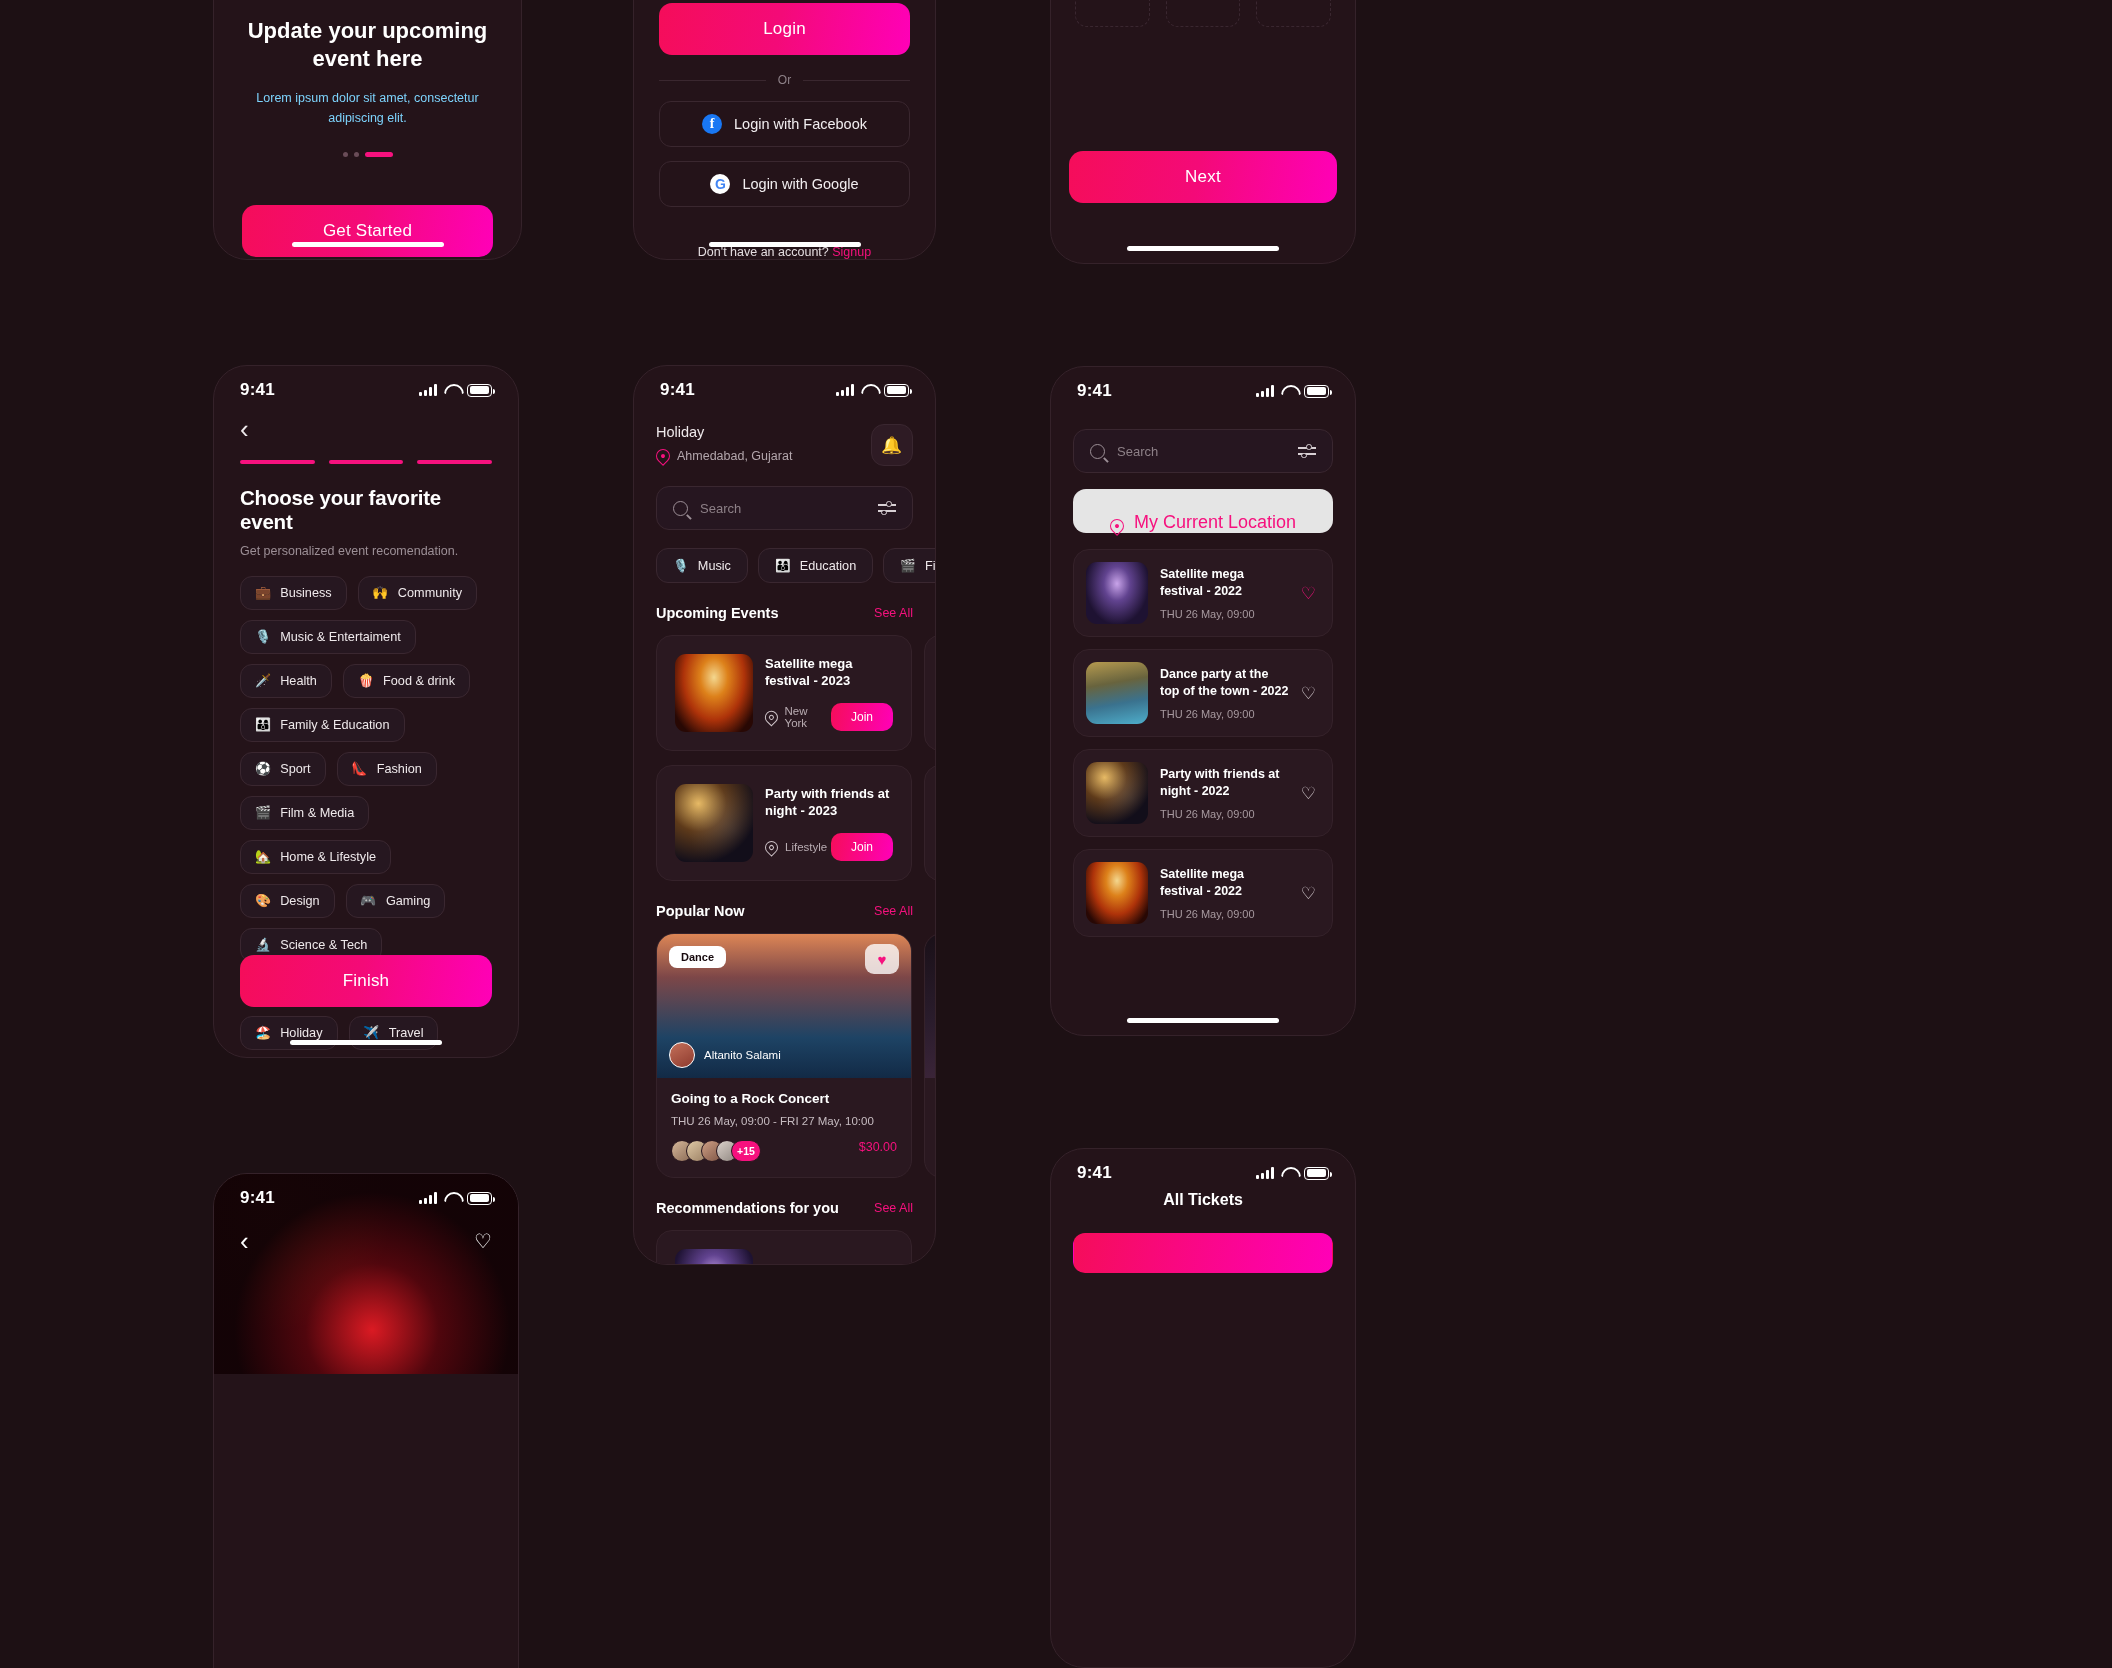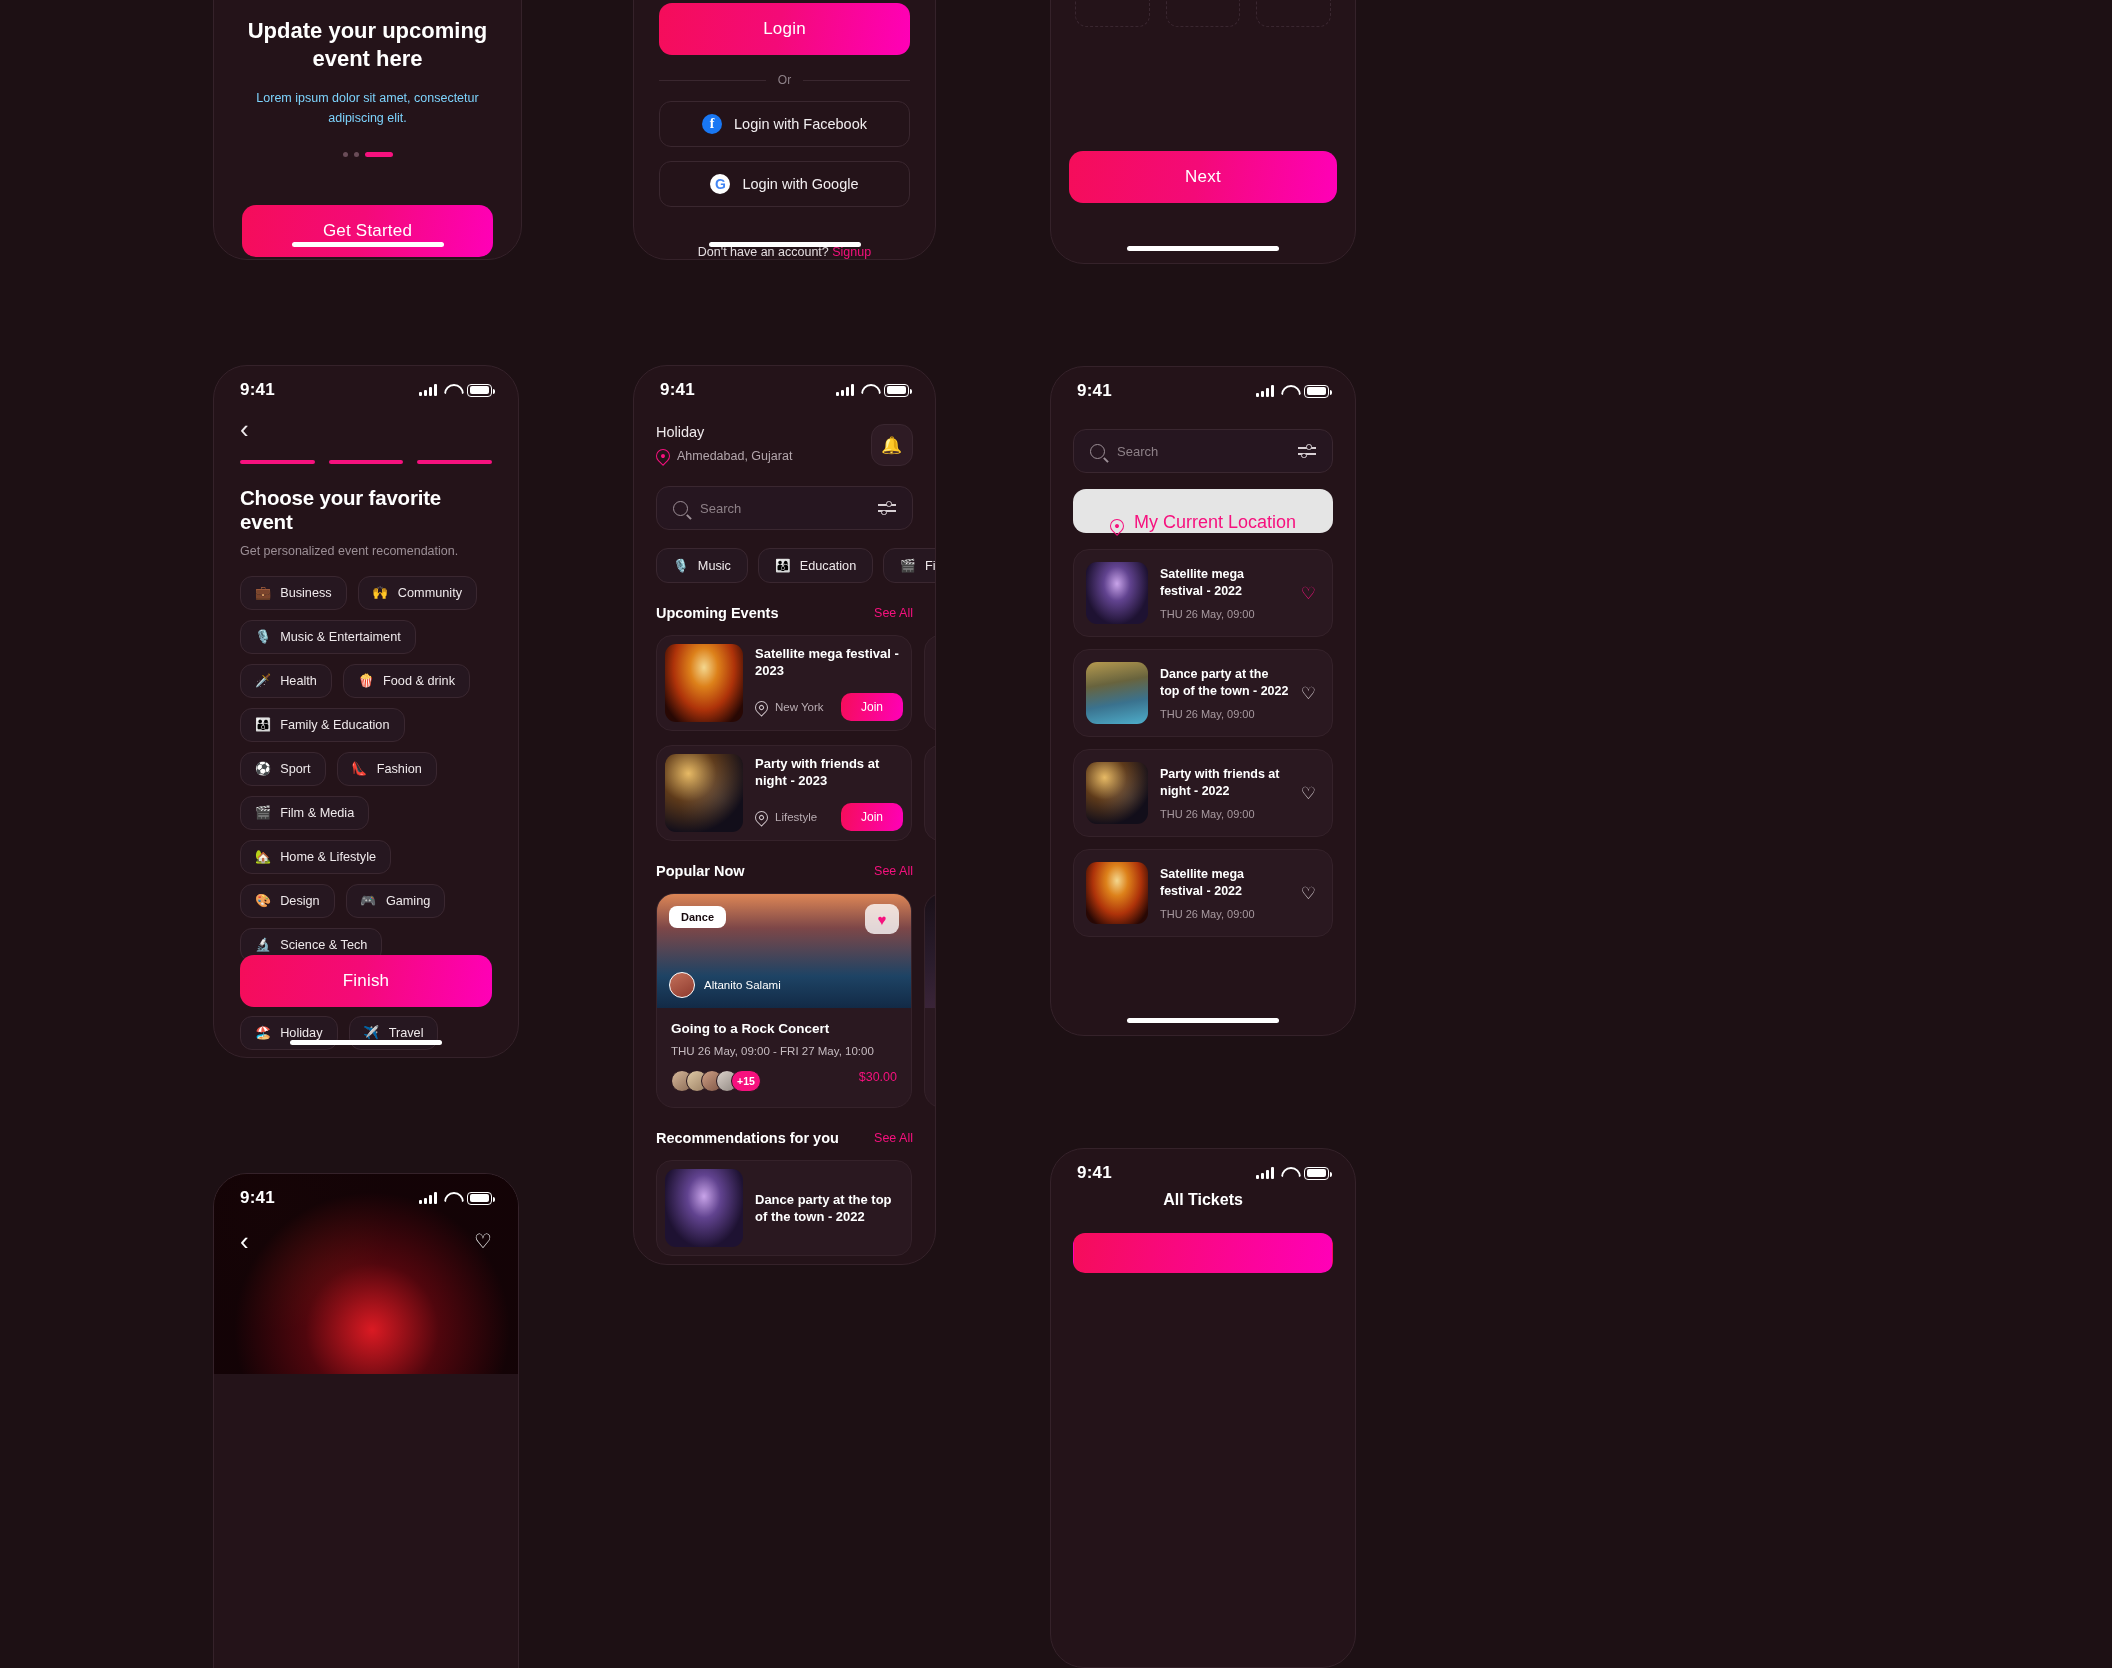--- a/index.html
+++ b/index.html
@@ -146,21 +146,21 @@
     display:inline-flex; align-items:center; gap:9px; flex:0 0 auto;
     border:1px solid #3a2730; border-radius:12px; padding: 9px 16px;
     font-size:12.7px; color:#efe9eb; background:#261720; white-space:nowrap;
   }
   .sec-head { display:flex; align-items:center; justify-content:space-between; padding: 22px 22px 0; }
   .sec-title { font-size:14.5px; font-weight:bold; }
   .see-all { font-size:12.5px; color:#f6117e; }
   .ev-row { display:flex; gap:12px; padding: 0 0 0 22px; margin-top:14px; overflow:hidden; }
   .ev-card {
     flex:0 0 256px; display:flex; gap:12px; align-items:center;
-    background:#2a1820; border:1px solid #35222a; border-radius:16px; padding:8px;
+    background:#2a1820; border:1px solid #35222a; border-radius:16px; padding:18px;
   }
   .ev-thumb { width:78px; height:78px; border-radius:11px; flex:0 0 auto; background-size:cover; }
   .th-fire {
     background:
       radial-gradient(ellipse at 50% 30%, rgba(255,226,150,.95) 0%, rgba(255,150,30,.85) 25%, rgba(190,55,10,.9) 55%, rgba(40,8,4,1) 85%),
       #1a0a06;
   }
   .th-party {
     background:
       radial-gradient(circle at 30% 25%, rgba(255,205,110,.9) 0%, rgba(150,90,30,.6) 35%, rgba(18,14,26,1) 75%),
@@ -182,21 +182,21 @@
   .ev-meta { display:flex; align-items:center; justify-content:space-between; margin-top:14px; }
   .ev-loc { display:flex; align-items:center; gap:7px; font-size:11.5px; color:#b9acb2; }
   .pin-o { width:13px; height:13px; border:1.6px solid #cfc4c9; border-radius:50% 50% 50% 0; transform:rotate(-45deg); display:flex;align-items:center;justify-content:center;}
   .pin-o::after{content:"";width:3.5px;height:3.5px;border-radius:50%;border:1.3px solid #cfc4c9;}
   .join {
     background: linear-gradient(100deg,#f50d5a,#ff00b8); color:#fff;
     font-size:12px; padding: 7px 20px; border-radius:10px;
   }
   .pop-row { display:flex; gap:12px; padding: 0 0 0 22px; margin-top:14px; overflow:hidden; }
   .pop-card { flex:0 0 256px; background:#2a1820; border-radius:18px; overflow:hidden; border:1px solid #35222a;}
-  .pop-img { height:114px; position:relative;
+  .pop-img { height:144px; position:relative;
     background:
       linear-gradient(180deg, rgba(255,150,90,.85) 0%, rgba(190,90,80,.6) 30%, rgba(30,70,105,.9) 72%, rgba(18,42,70,1) 100%),
       #1b2a3c;
   }
   .tag-pill { position:absolute; top:12px; left:12px; background:#fff; color:#16090d; font-size:11px; font-weight:bold; padding:5px 12px; border-radius:8px; }
   .heart-pill { position:absolute; top:10px; right:12px; width:34px; height:30px; background:rgba(255,255,255,.78); border-radius:9px; display:flex; align-items:center; justify-content:center; color:#f6117e; font-size:15px; }
   .host { position:absolute; left:12px; bottom:10px; display:flex; align-items:center; gap:9px; }
   .host .av { width:26px; height:26px; border-radius:50%; border:1.6px solid #fff; background:linear-gradient(150deg,#c4705a,#8d3a2e); }
   .host .nm { font-size:11.5px; color:#fff; }
   .pop-body { padding: 13px 14px 15px; }

